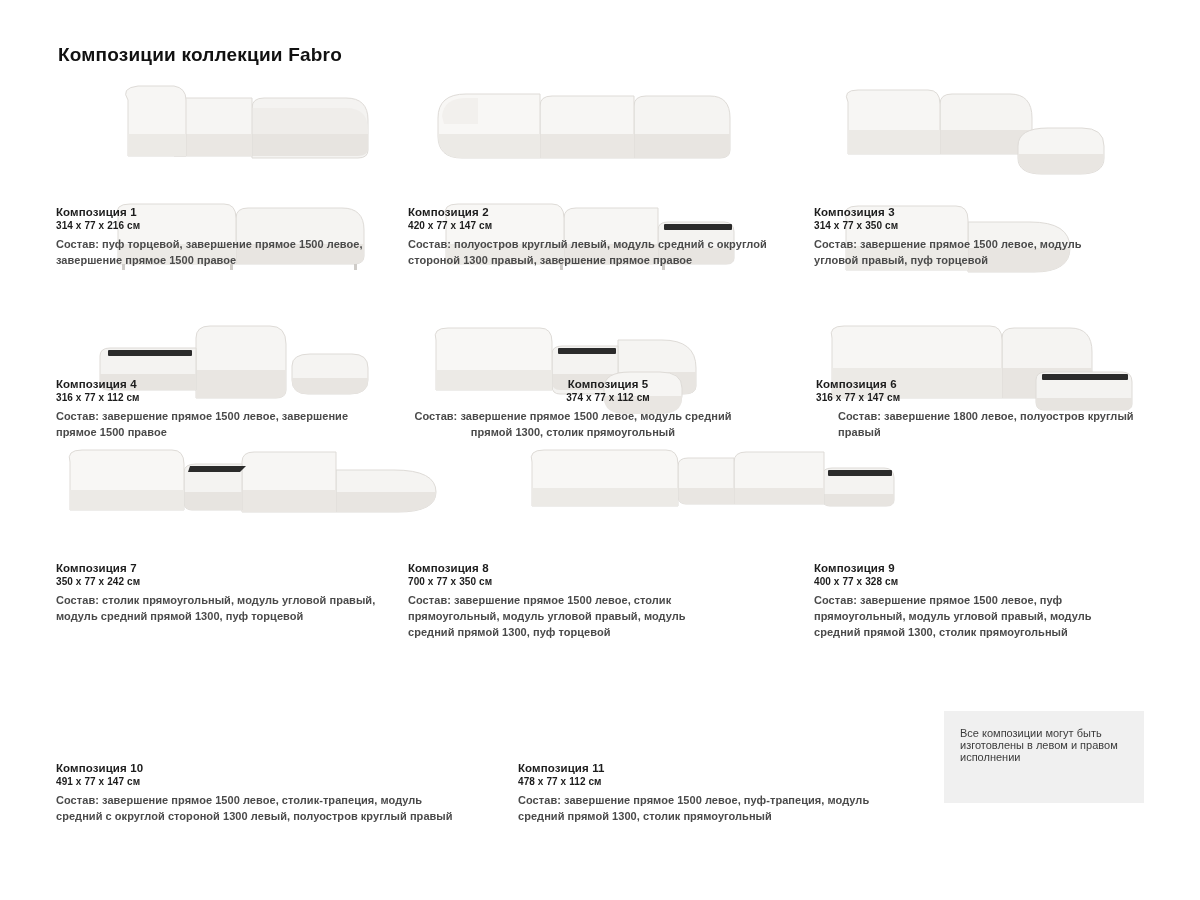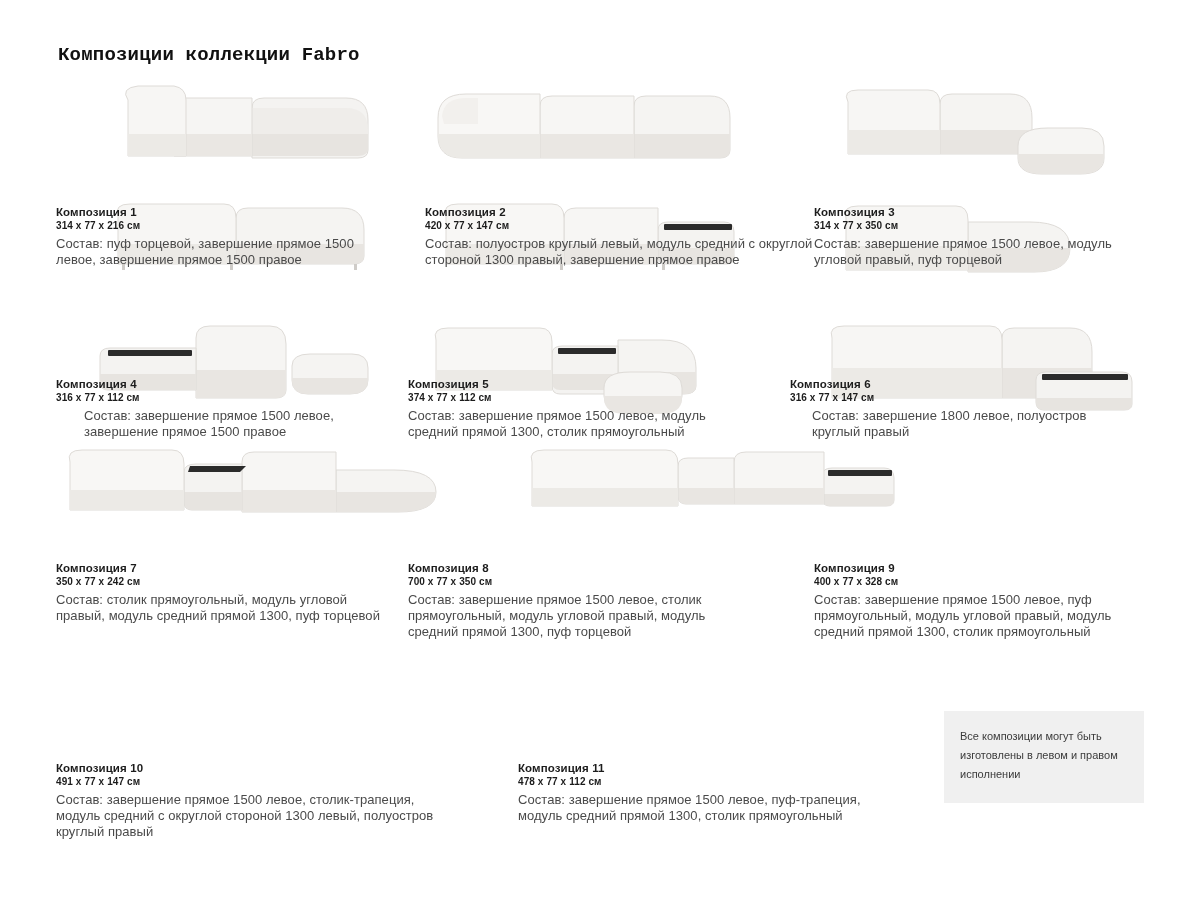--- a/index.html
+++ b/index.html
@@ -21,21 +21,20 @@
     height: 900px;
     box-sizing: border-box;
     padding: 44px 56px 0 56px;
   }
   .page-title {
     font-size: 19px;
     font-weight: 700;
     letter-spacing: 0.2px;
     margin: 0 0 6px 2px;
     color: #111111;
-    font-family: Liberation Mono, monospace;
   }
   .grid {
     display: grid;
     grid-template-columns: 352px 396px 340px;
     column-gap: 4px;
   }
   .cell {
     margin-bottom: 6px;
     box-sizing: border-box;
   }
@@ -54,41 +53,42 @@
     letter-spacing: 0.1px;
   }
   .comp-dims {
     font-size: 10px;
     font-weight: 700;
     color: #1c1c1c;
     margin: 0 0 5px 0;
     letter-spacing: 0.1px;
   }
   .comp-desc {
-    font-size: 13px;
+    font-size: 11px;
     line-height: 16px;
     color: #4a4a4a;
     margin: 0;
     max-width: 330px;
     letter-spacing: 0.05px;
+    font-weight: bold;
   }
   .note-box {
     position: absolute;
     right: 56px;
     bottom: 97px;
     width: 200px;
     height: 92px;
     background: #f0f0f0;
     box-sizing: border-box;
     padding: 16px 16px;
   }
   .note-box p {
     margin: 0;
     font-size: 11px;
-    line-height: 19px;
+    line-height: 12px;
     color: #3b3b3b;
   }
 </style>
 </head>
 <body>
 
 <div class="page">
 
   <h1 class="page-title">Композиции  коллекции Fabro</h1>
 
@@ -316,42 +316,42 @@
     <div class="cell"></div>
   </div>
 
   <div style="position:absolute; left:56px; top:200px; width:1088px;">
 
     <div style="position:absolute; left:0; top:0; width:340px;">
       <div class="comp-name">Композиция 1</div>
       <div class="comp-dims">314 х 77 х 216 см</div>
       <div class="comp-desc">Состав: пуф торцевой, завершение прямое 1500 левое, завершение прямое 1500 правое</div>
     </div>
-    <div style="position:absolute; left:369px; top:0; width:400px;">
+    <div style="position:absolute; left:352px; top:0; width:400px;">
       <div class="comp-name">Композиция 2</div>
       <div class="comp-dims">420 х 77 х 147 см</div>
       <div class="comp-desc" style="max-width:400px;">Состав: полуостров круглый  левый, модуль средний с округлой стороной 1300 правый, завершение прямое правое</div>
     </div>
     <div style="position:absolute; left:758px; top:0; width:320px;">
       <div class="comp-name">Композиция 3</div>
       <div class="comp-dims"> 314 х 77 х 350 см</div>
       <div class="comp-desc" style="max-width:300px;">Состав: завершение прямое 1500 левое, модуль угловой правый, пуф торцевой</div>
     </div>
 
     <div style="position:absolute; left:0; top:172px; width:340px;">
       <div class="comp-name">Композиция 4</div>
       <div class="comp-dims">316 х 77 х 112 см</div>
-      <div class="comp-desc" style="max-width:300px;margin-left:28px;">Состав: завершение прямое 1500 левое, завершение прямое 1500 правое</div>
-    </div>
-    <div style="position:absolute; left:352px; top:172px; width:400px;">
+      <div class="comp-desc" style="max-width:300px;">Состав: завершение прямое 1500 левое, завершение прямое 1500 правое</div>
+    </div>
+    <div style="position:absolute; left:352px; top:172px; width:400px;text-align:center;">
       <div class="comp-name">Композиция 5</div>
       <div class="comp-dims">374 х 77 х 112 см</div>
       <div class="comp-desc" style="max-width:330px;">Состав: завершение прямое 1500 левое, модуль средний прямой 1300, столик прямоугольный</div>
     </div>
-    <div style="position:absolute; left:734px; top:172px; width:320px;">
+    <div style="position:absolute; left:760px; top:172px; width:320px;">
       <div class="comp-name">Композиция 6</div>
       <div class="comp-dims">316 х 77 х 147 см</div>
       <div class="comp-desc" style="max-width:300px;margin-left:22px;">Состав: завершение  1800 левое, полуостров круглый правый</div>
     </div>
 
     <div style="position:absolute; left:0; top:356px; width:340px;">
       <div class="comp-name">Композиция 7</div>
       <div class="comp-dims">350 х 77 х 242 см</div>
       <div class="comp-desc" style="max-width:325px;">Состав: столик прямоугольный, модуль угловой правый, модуль средний прямой 1300, пуф торцевой</div>
     </div>

